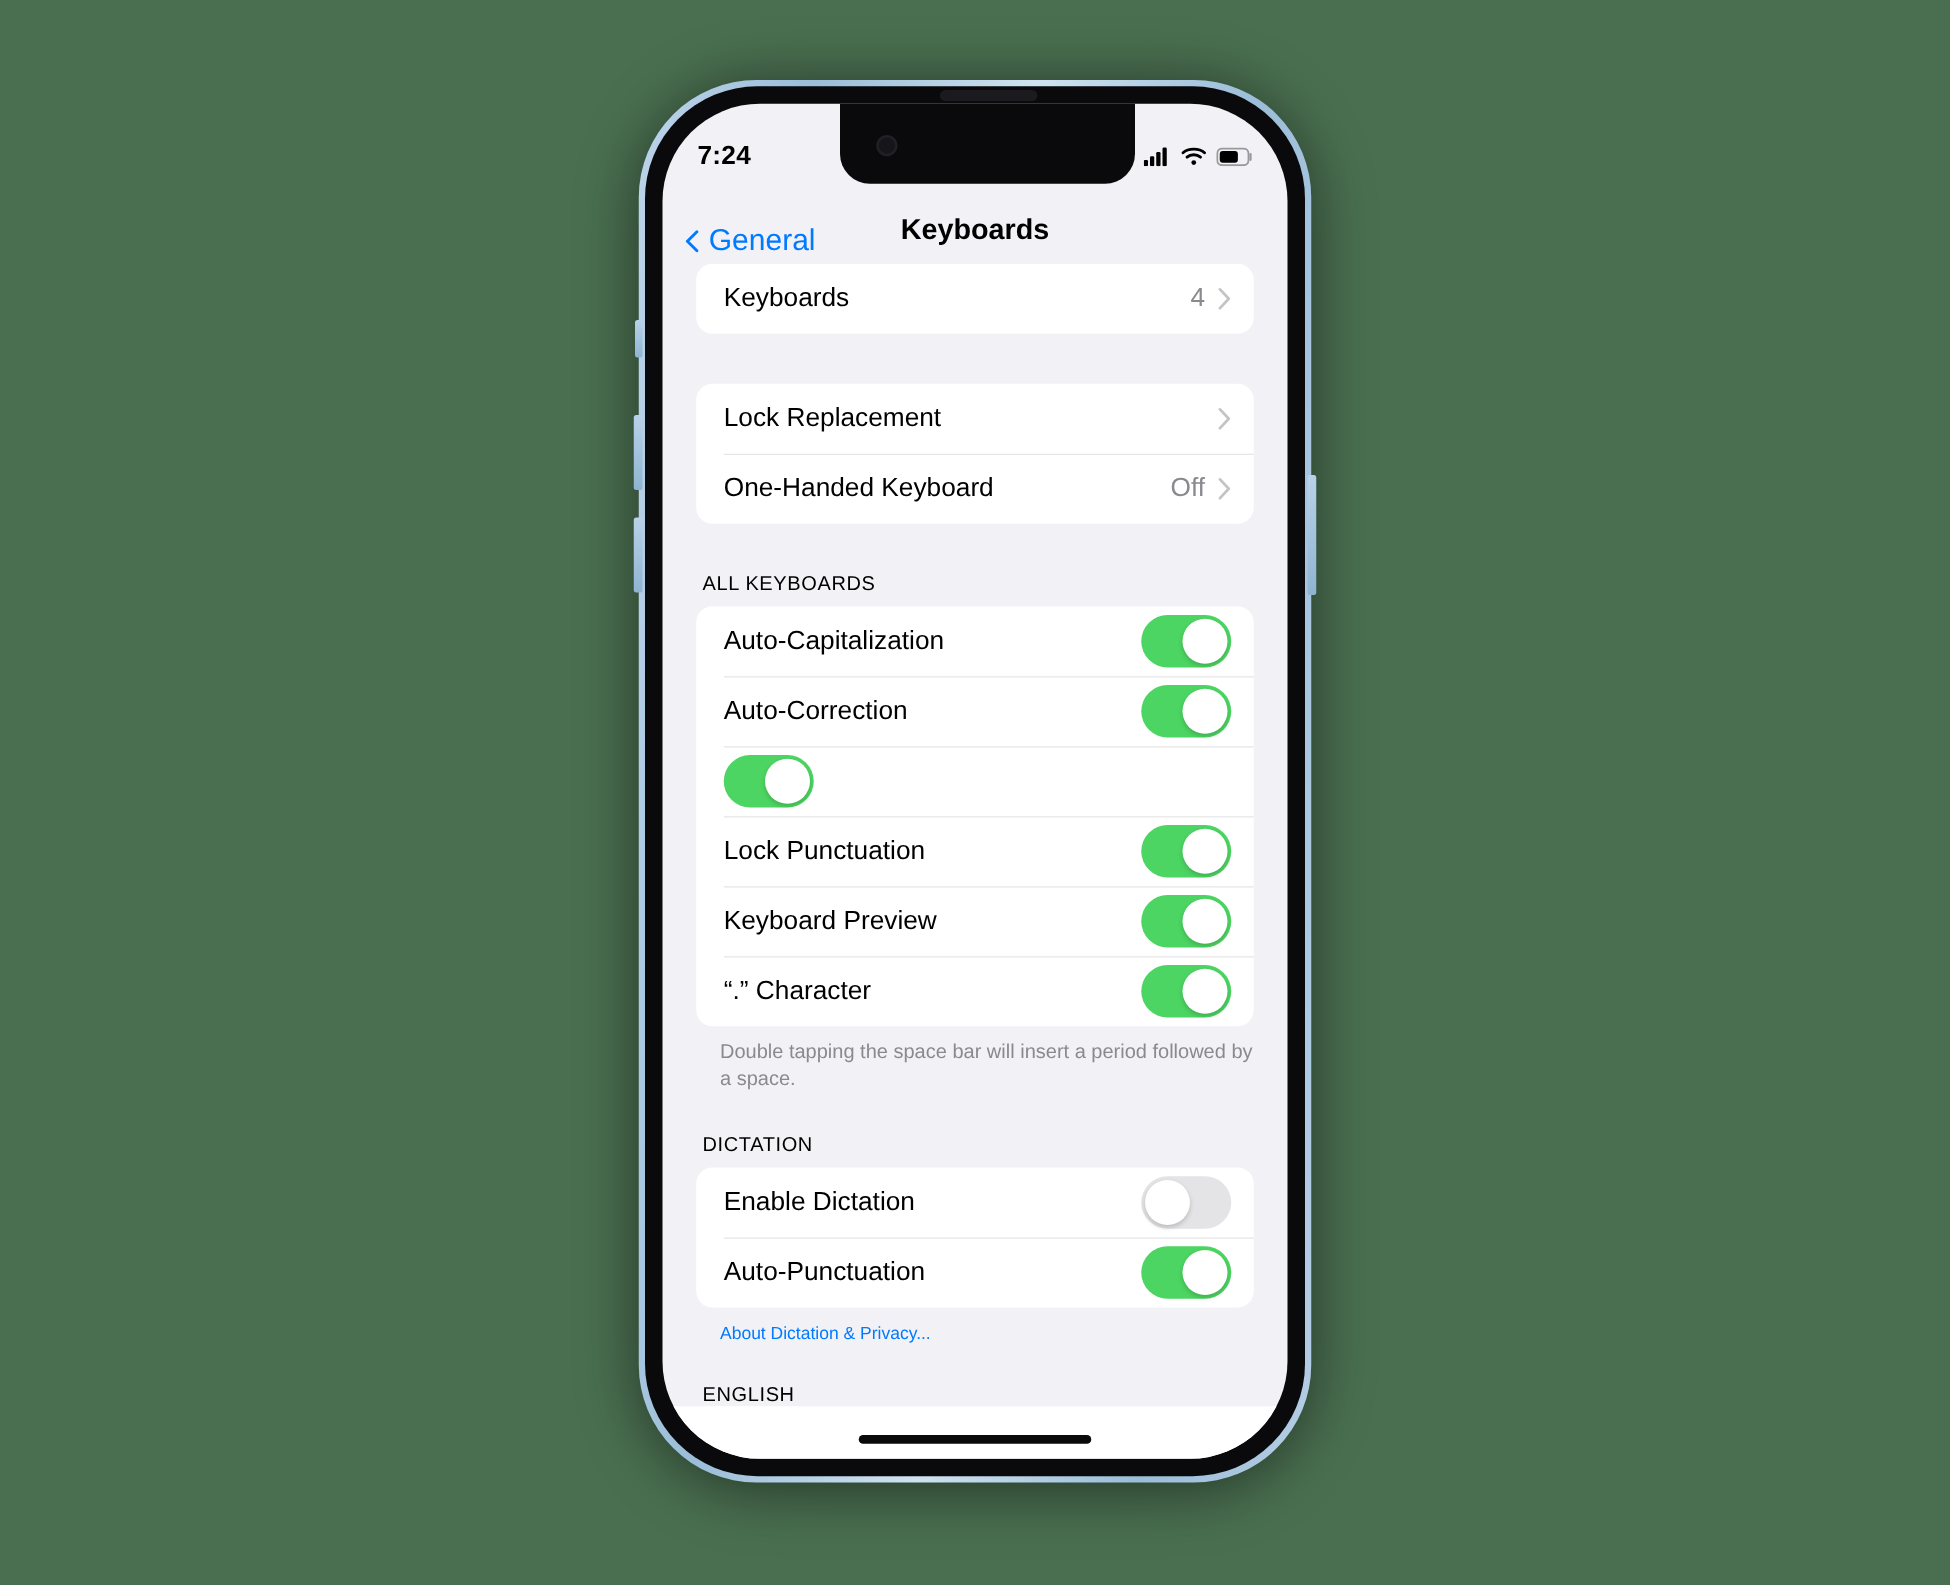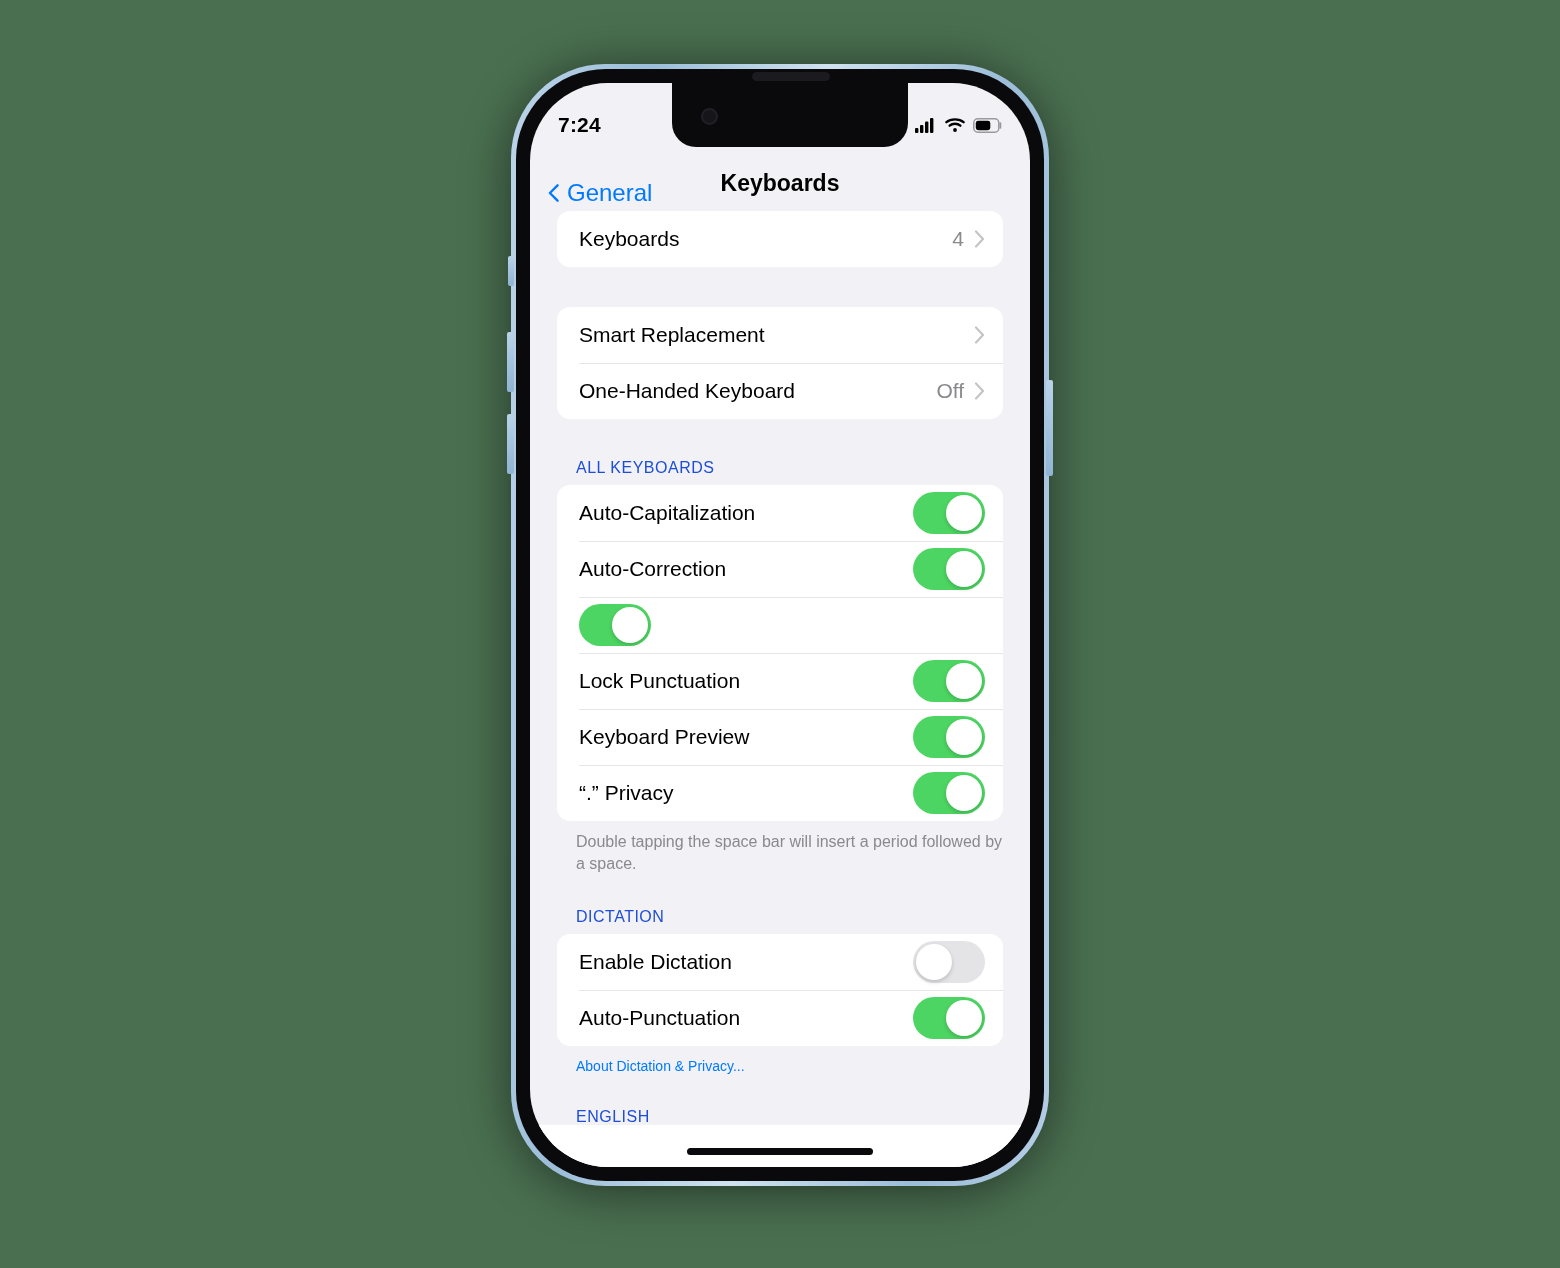--- a/index.html
+++ b/index.html
@@ -156,23 +156,23 @@
   
   .content {
     position: absolute;
     left: 0; top: 128px;
     width: 500px; height: 956px;
     overflow: hidden;
   }
 
   .section-header {
     font-size: 16px;
-    color: #1d4ed8;
+    color: #000000;
     letter-spacing: 0.5px;
-    padding: 0 0 8px 46px;
+    padding: 0 0 8px 32px;
   }
 
   .group {
     background: #ffffff;
     border-radius: 13px;
     margin: 0 27px;
     overflow: hidden;
   }
 
   .row {
@@ -295,21 +295,21 @@
           <svg class="chevron" viewBox="0 0 11 18">
             <path d="M2 1.5 L9 9 L2 16.5" fill="none" stroke="#c4c4c7" stroke-width="2.2" stroke-linecap="round" stroke-linejoin="round"></path>
           </svg>
         </div>
       </div>
 
       <div class="spacer-40"></div>
 
       <div class="group">
         <div class="row">
-          <span class="row-label">Smart Replacement</span>
+          <span class="row-label">Lock Replacement</span>
           <span class="row-value"></span>
           <svg class="chevron" viewBox="0 0 11 18">
             <path d="M2 1.5 L9 9 L2 16.5" fill="none" stroke="#c4c4c7" stroke-width="2.2" stroke-linecap="round" stroke-linejoin="round"></path>
           </svg>
         </div>
         <div class="row">
           <span class="row-label">One-Handed Keyboard</span>
           <span class="row-value">Off</span>
           <svg class="chevron" viewBox="0 0 11 18">
             <path d="M2 1.5 L9 9 L2 16.5" fill="none" stroke="#c4c4c7" stroke-width="2.2" stroke-linecap="round" stroke-linejoin="round"></path>
@@ -344,21 +344,21 @@
             <div class="knob"></div>
           </div>
         </div>
         <div class="row">
           <span class="row-label">Keyboard Preview</span>
           <div class="toggle on">
             <div class="knob"></div>
           </div>
         </div>
         <div class="row">
-          <span class="row-label">“.” Privacy</span>
+          <span class="row-label">“.” Character</span>
           <div class="toggle on">
             <div class="knob"></div>
           </div>
         </div>
       </div>
       <div class="footnote">Double tapping the space bar will insert a period followed by a space.</div>
 
       <div class="spacer-34"></div>
 
       <div class="section-header">DICTATION</div>

